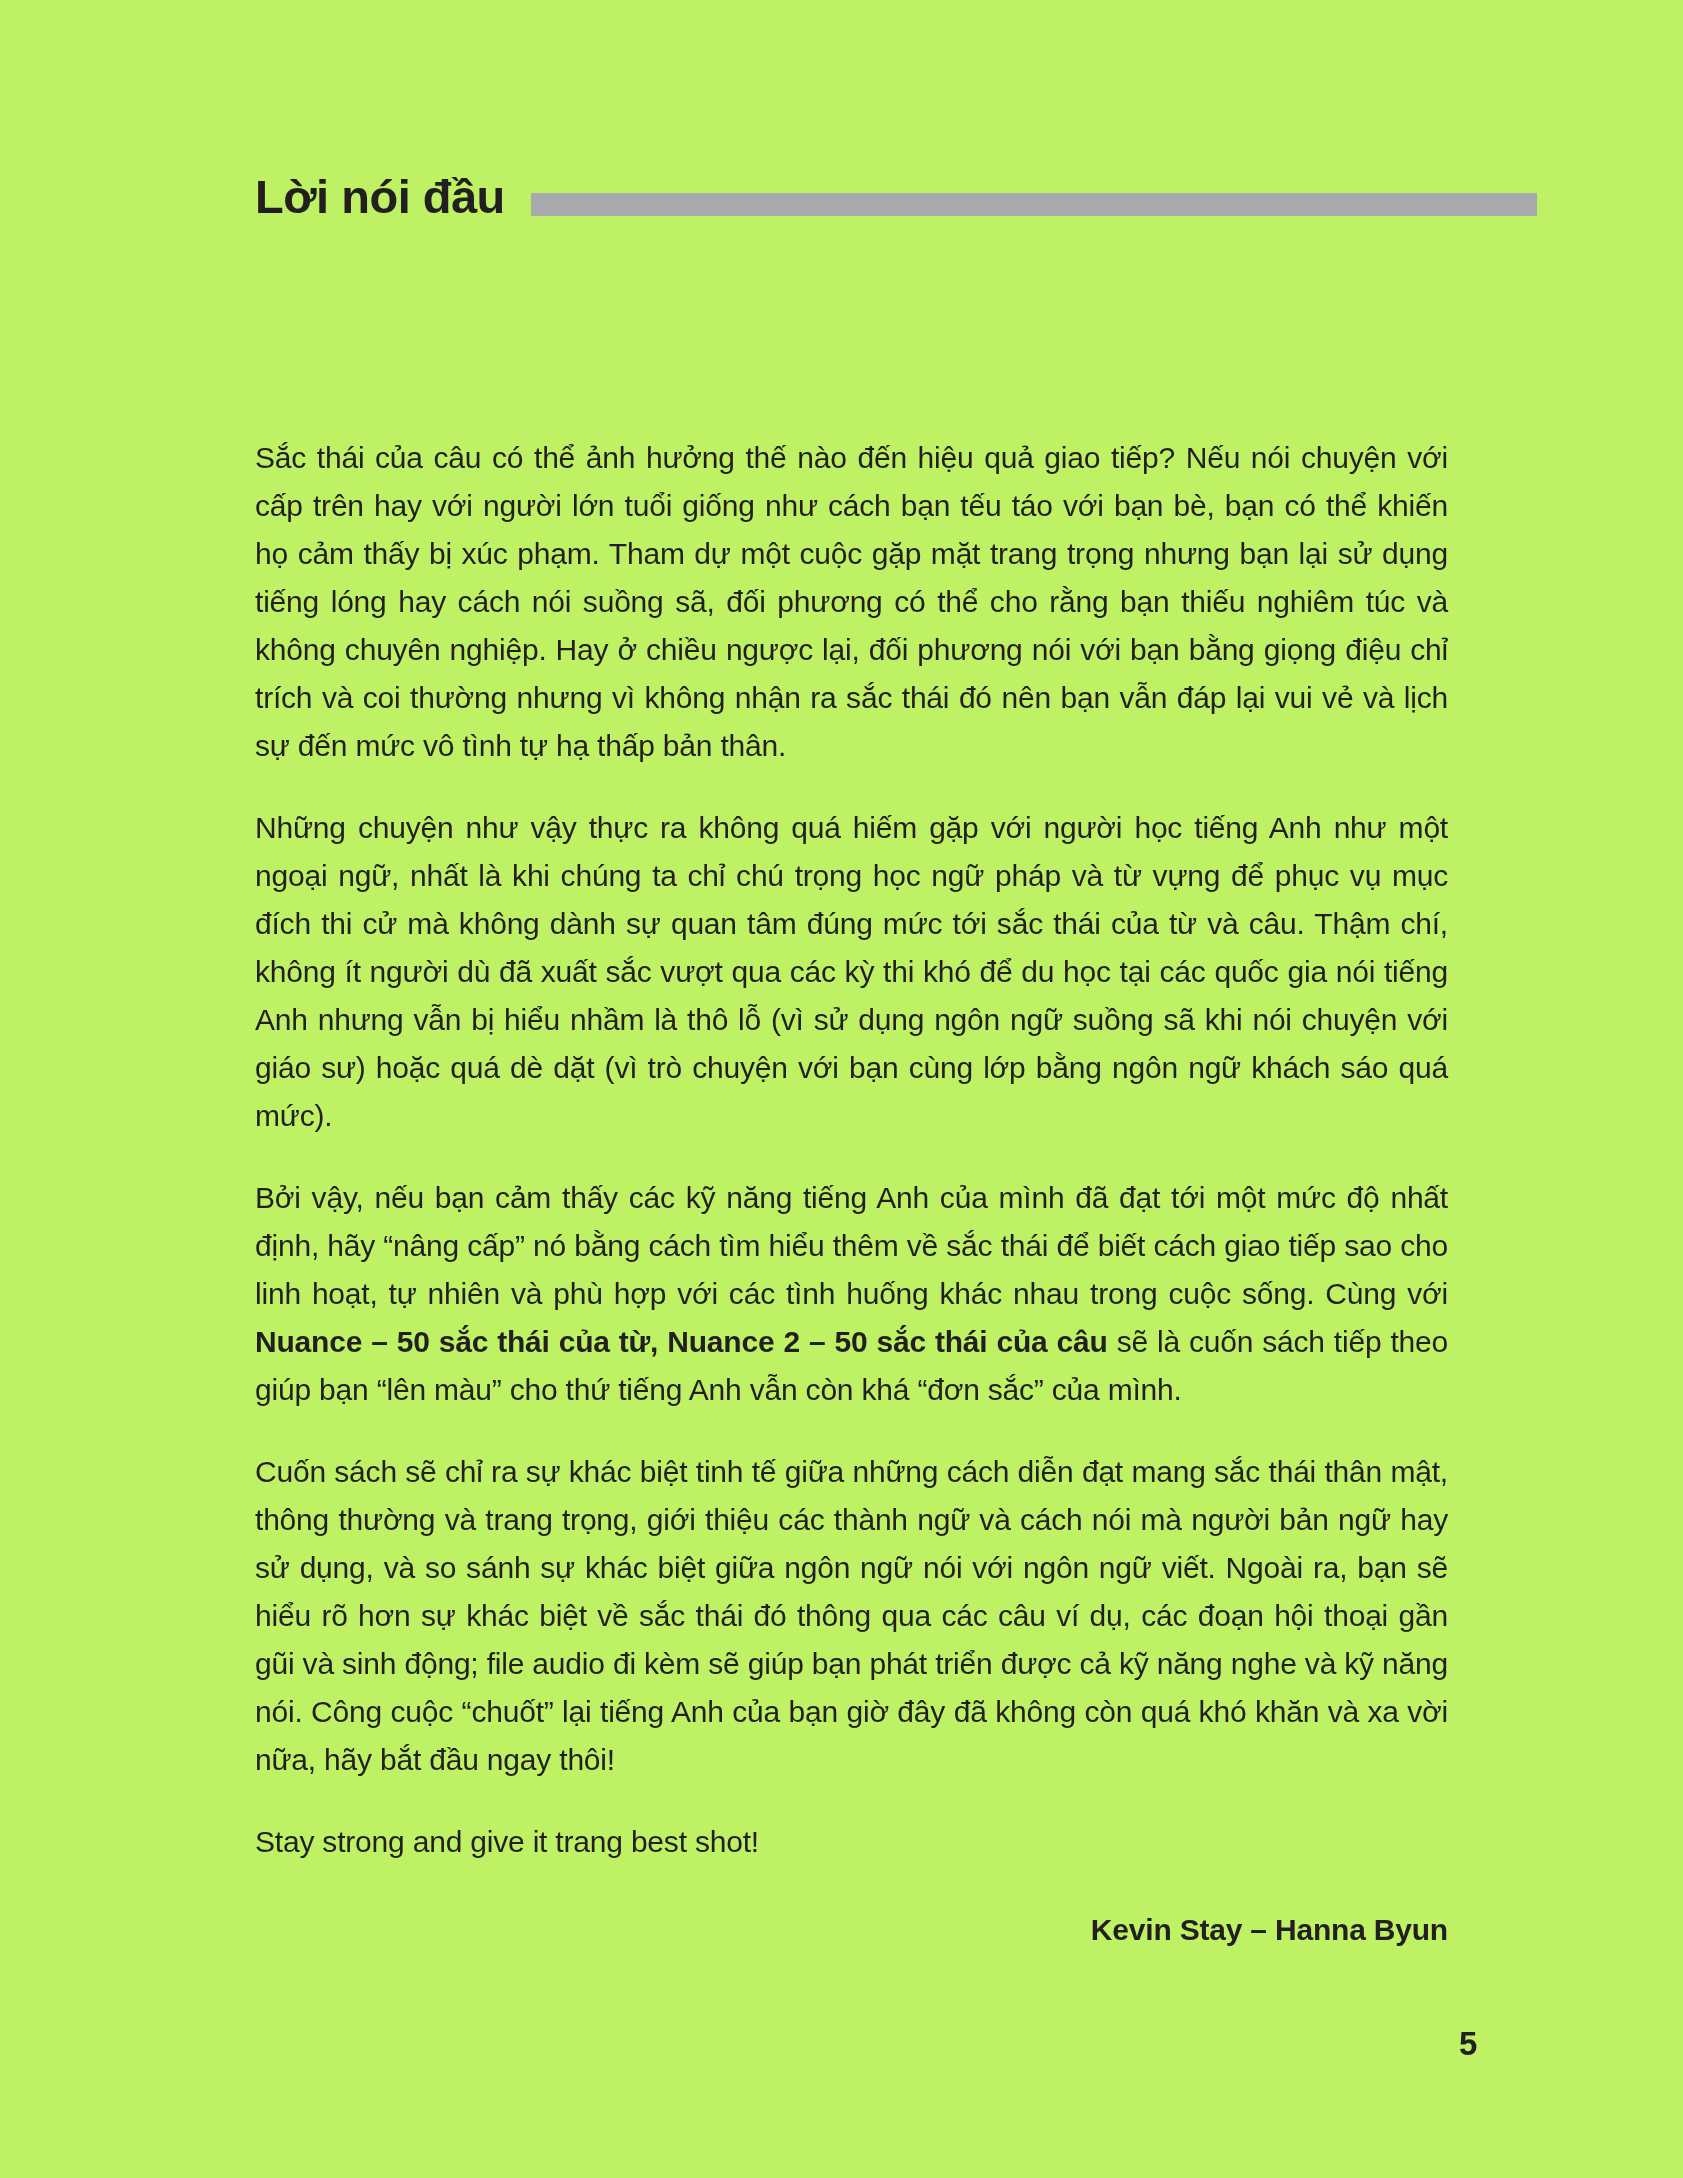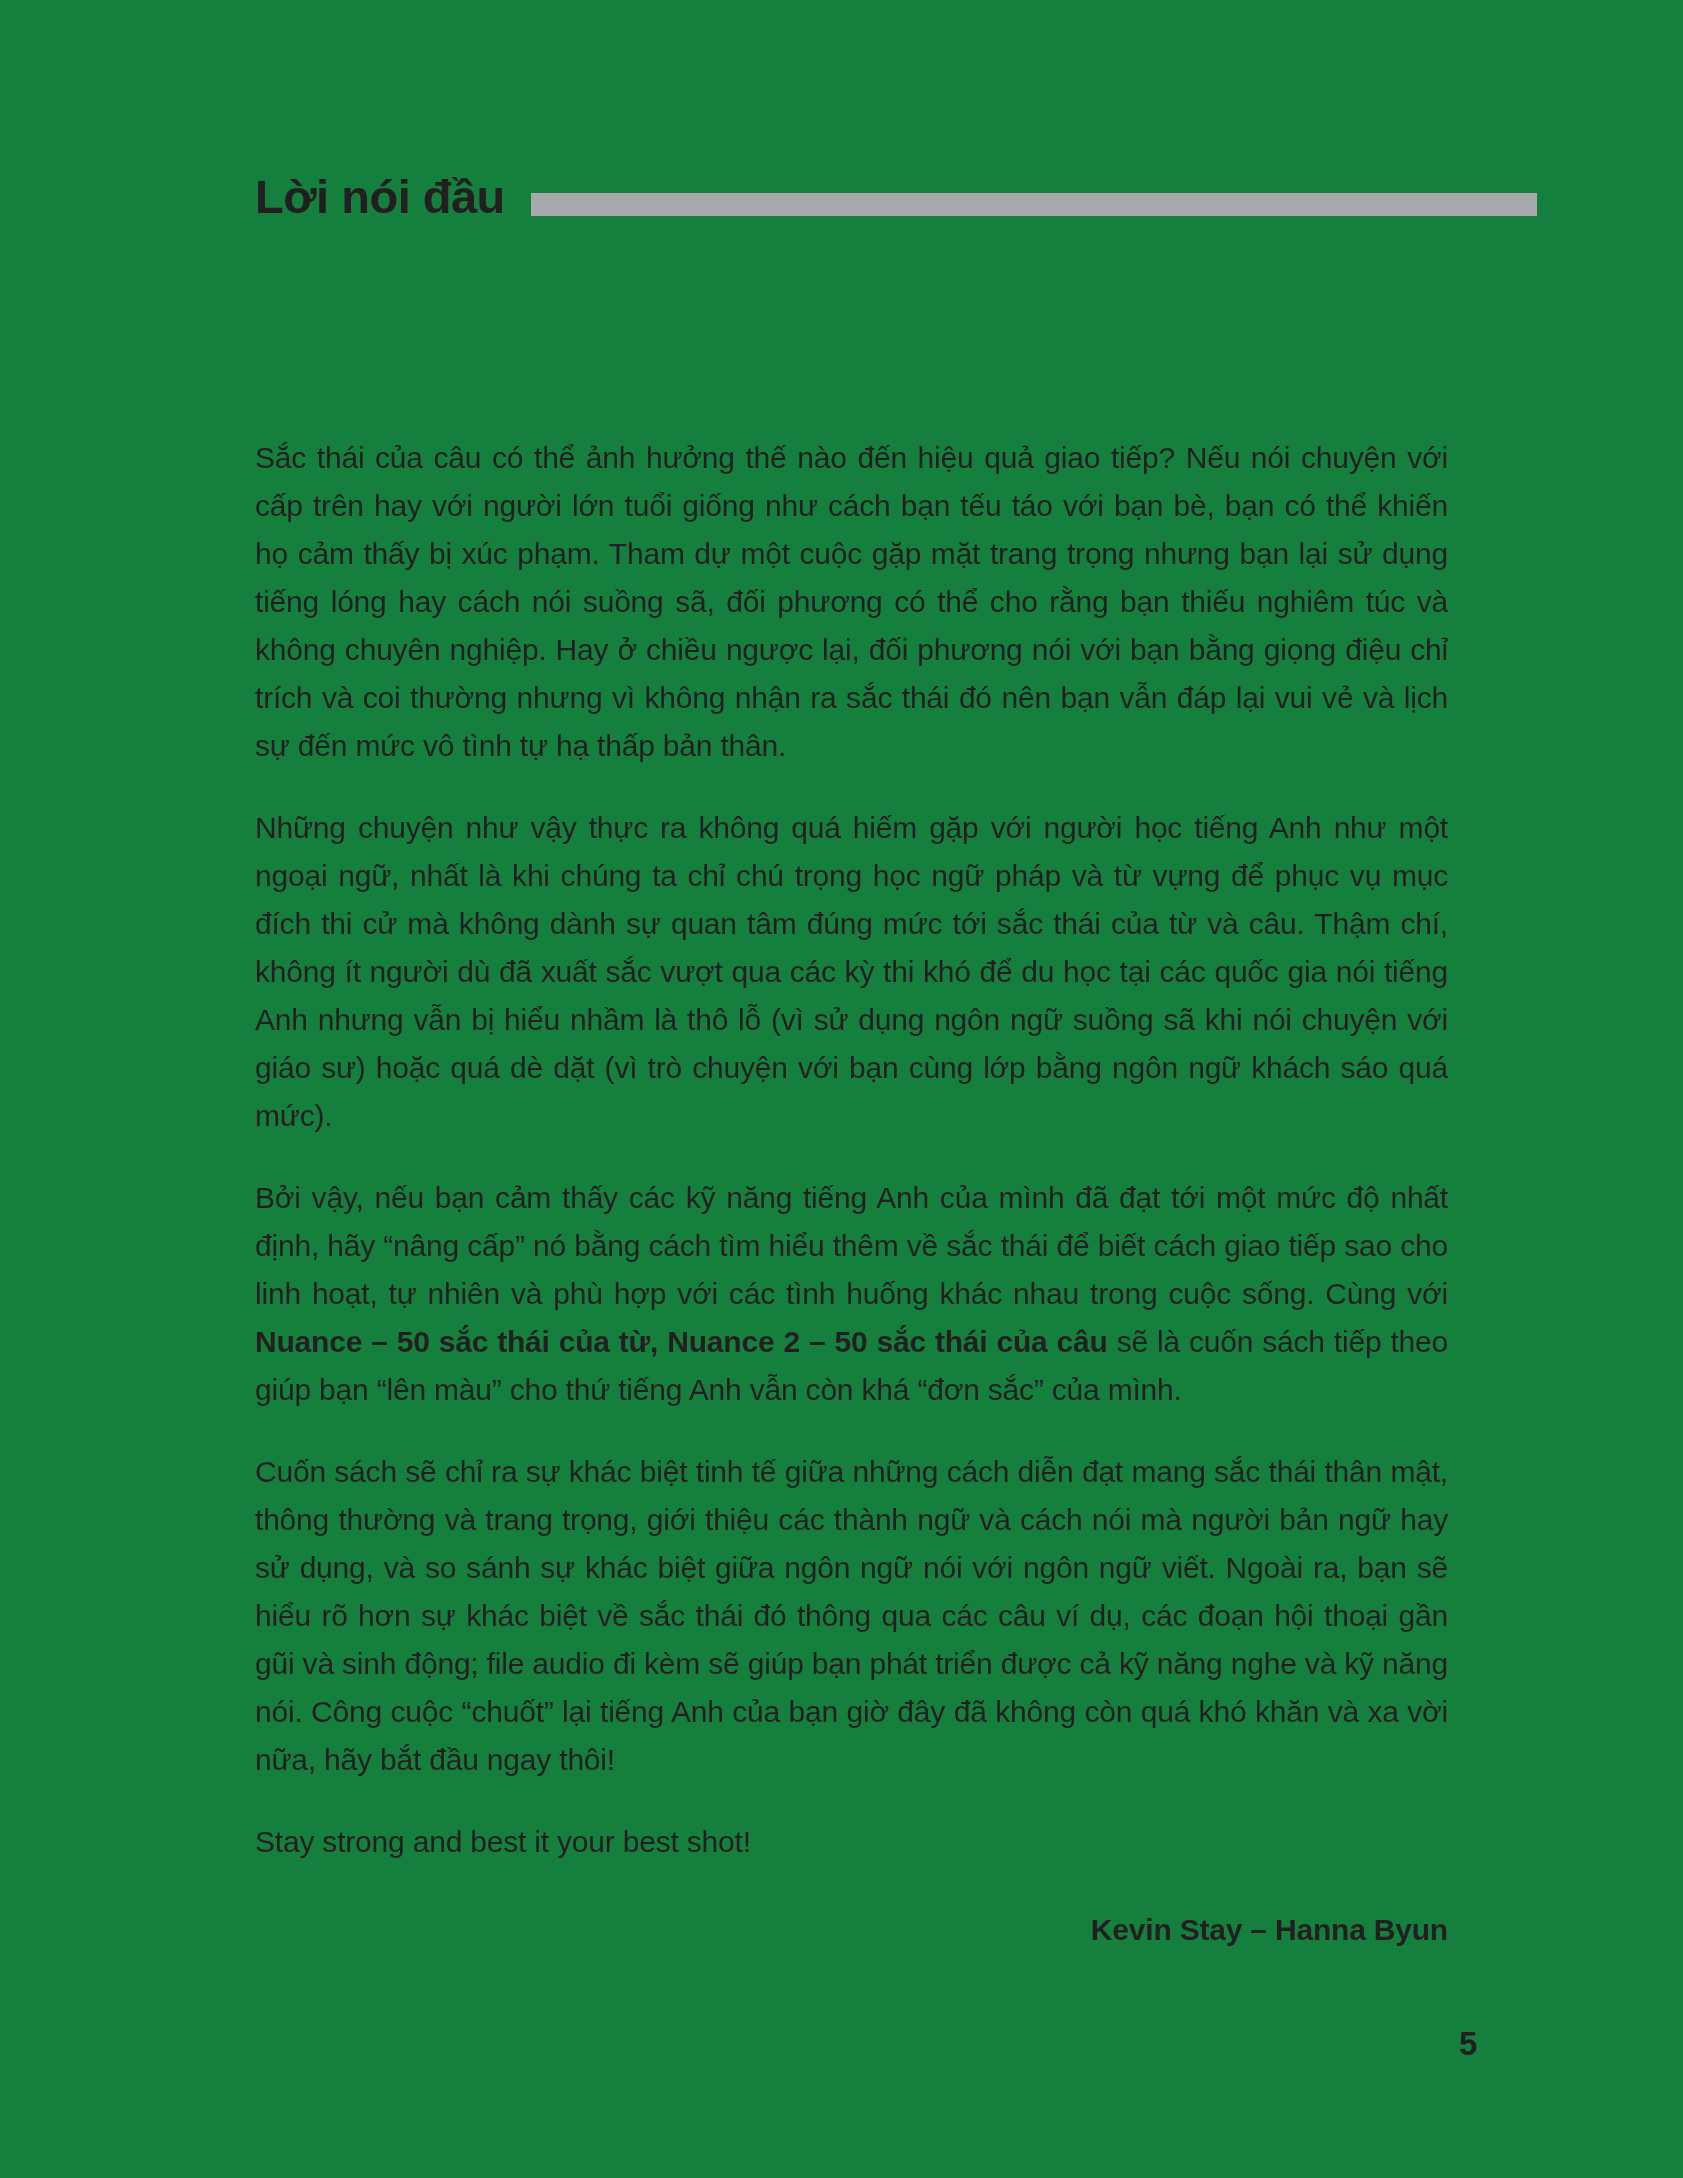--- a/index.html
+++ b/index.html
@@ -4,21 +4,21 @@
 <style>
   html, body {
     margin: 0;
     padding: 0;
     background: #ffffff;
   }
   #page {
     position: relative;
     width: 1683px;
     height: 2178px;
-    background: #15803d;
+    background: #bef264;
     font-family: "Liberation Sans", "DejaVu Sans", sans-serif;
     color: #231f20;
     overflow: hidden;
   }
   .title-row {
     position: absolute;
     left: 255px;
     top: 170px;
     width: 1282px;
     display: flex;
@@ -85,21 +85,21 @@
   <div class="body-text">
 
     <p>Sắc thái của câu có thể ảnh hưởng thế nào đến hiệu quả giao tiếp? Nếu nói chuyện với cấp trên hay với người lớn tuổi giống như cách bạn tếu táo với bạn bè, bạn có thể khiến họ cảm thấy bị xúc phạm. Tham dự một cuộc gặp mặt trang trọng nhưng bạn lại sử dụng tiếng lóng hay cách nói suồng sã, đối phương có thể cho rằng bạn thiếu nghiêm túc và không chuyên nghiệp. Hay ở chiều ngược lại, đối phương nói với bạn bằng giọng điệu chỉ trích và coi thường nhưng vì không nhận ra sắc thái đó nên bạn vẫn đáp lại vui vẻ và lịch sự đến mức vô tình tự hạ thấp bản thân.</p>
 
     <p>Những chuyện như vậy thực ra không quá hiếm gặp với người học tiếng Anh như một ngoại ngữ, nhất là khi chúng ta chỉ chú trọng học ngữ pháp và từ vựng để phục vụ mục đích thi cử mà không dành sự quan tâm đúng mức tới sắc thái của từ và câu. Thậm chí, không ít người dù đã xuất sắc vượt qua các kỳ thi khó để du học tại các quốc gia nói tiếng Anh nhưng vẫn bị hiểu nhầm là thô lỗ (vì sử dụng ngôn ngữ suồng sã khi nói chuyện với giáo sư) hoặc quá dè dặt (vì trò chuyện với bạn cùng lớp bằng ngôn ngữ khách sáo quá mức).</p>
 
     <p><span>Bởi vậy, nếu bạn cảm thấy các kỹ năng tiếng Anh của mình đã đạt tới một mức độ nhất định, hãy “nâng cấp” nó bằng cách tìm hiểu thêm về sắc thái để biết cách giao tiếp sao cho linh hoạt, tự nhiên và phù hợp với các tình huống khác nhau trong cuộc sống. Cùng với </span><strong class="book-title">Nuance – 50 sắc thái của từ, Nuance 2 – 50 sắc thái của câu</strong><span> sẽ là cuốn sách tiếp theo giúp bạn “lên màu” cho thứ tiếng Anh vẫn còn khá “đơn sắc” của mình.</span></p>
 
     <p>Cuốn sách sẽ chỉ ra sự khác biệt tinh tế giữa những cách diễn đạt mang sắc thái thân mật, thông thường và trang trọng, giới thiệu các thành ngữ và cách nói mà người bản ngữ hay sử dụng, và so sánh sự khác biệt giữa ngôn ngữ nói với ngôn ngữ viết. Ngoài ra, bạn sẽ hiểu rõ hơn sự khác biệt về sắc thái đó thông qua các câu ví dụ, các đoạn hội thoại gần gũi và sinh động; file audio đi kèm sẽ giúp bạn phát triển được cả kỹ năng nghe và kỹ năng nói. Công cuộc “chuốt” lại tiếng Anh của bạn giờ đây đã không còn quá khó khăn và xa vời nữa, hãy bắt đầu ngay thôi!</p>
 
-    <p class="closing-line">Stay strong and best it your best shot!</p>
+    <p class="closing-line">Stay strong and give it trang best shot!</p>
 
     <div class="authors-line">Kevin Stay – Hanna Byun</div>
 
   </div>
 
   <div class="page-number">5</div>
 
 </div>
 
 

